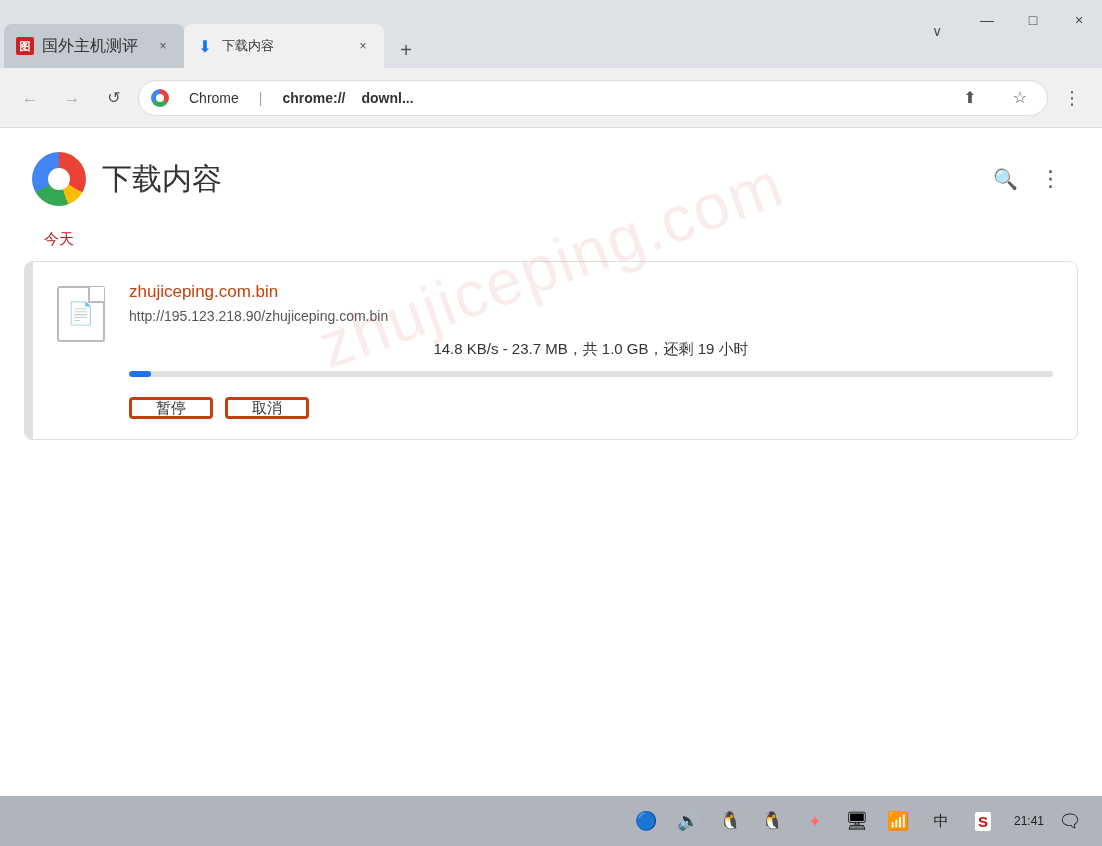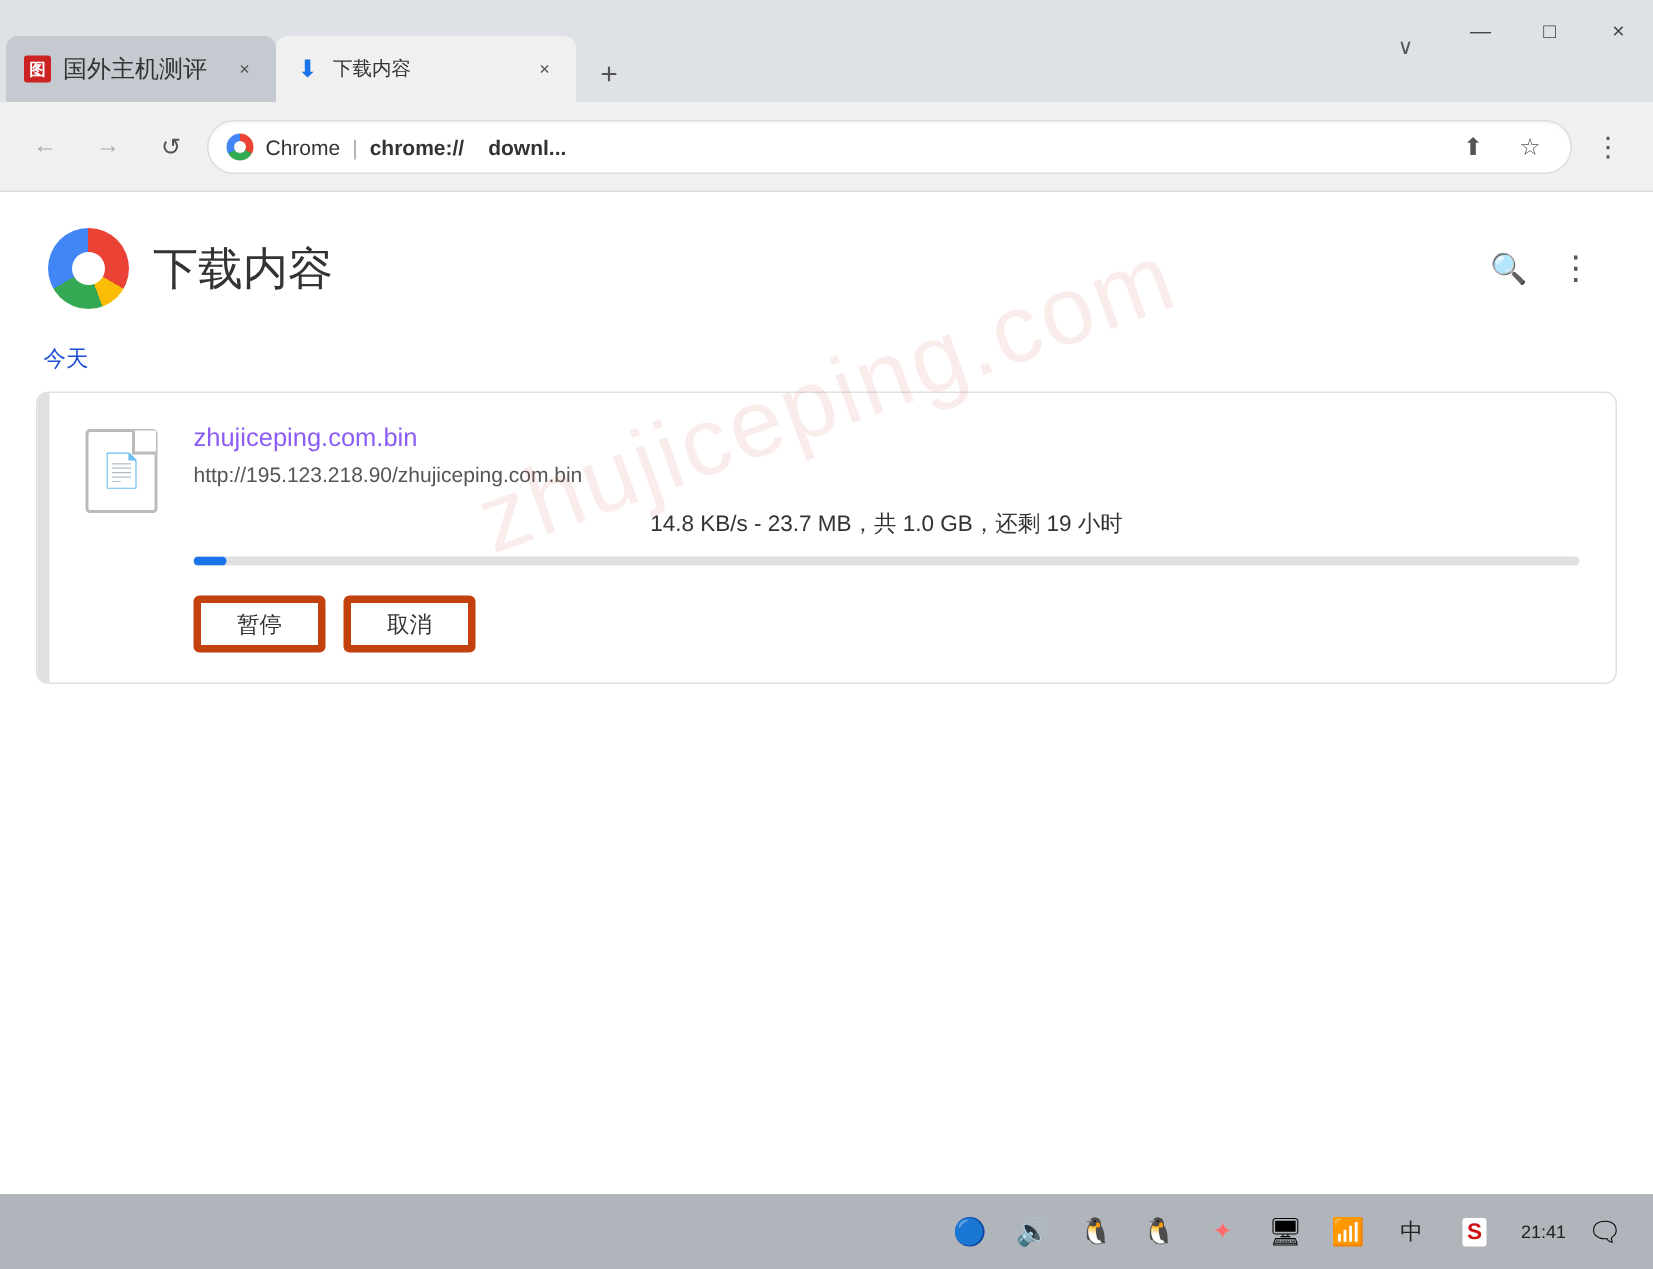--- a/index.html
+++ b/index.html
@@ -115,21 +115,21 @@
     }
     .nav-btn.disabled { color: #aaa; cursor: default; }
     .address-bar {
       flex: 1;
       height: 36px;
       background: white;
       border-radius: 18px;
       display: flex;
       align-items: center;
       padding: 0 12px;
-      gap: 8px;
+      gap: 20px;
       border: 1px solid #ddd;
       box-shadow: inset 0 1px 2px rgba(0,0,0,0.05);
     }
     .address-bar .chrome-icon {
       width: 18px; height: 18px;
       
       border-radius: 50%;
       background: conic-gradient(#ea4335 0deg 120deg, #34a853 120deg 240deg, #4285f4 240deg 360deg);
       position: relative;
     }
@@ -228,23 +228,23 @@
       color: rgba(220, 100, 100, 0.12);
       white-space: nowrap;
       pointer-events: none;
       font-family: Arial, sans-serif;
       font-weight: 300;
       letter-spacing: 2px;
     }
 
     
     .section-label {
-      padding: 8px 32px 12px 29px;
+      padding: 8px 32px 12px 44px;
       font-size: 15px;
-      color: #1d4ed8;
+      color: #b91c1c;
       font-weight: 400;
     }
     .file-icon {
       width: 48px; height: 56px;
       border: 2px solid #bbb;
       border-radius: 3px;
       display: flex; align-items: center; justify-content: center;
       font-size: 28px; color: #888;
       flex-shrink: 0;
       margin-top: 4px;
@@ -258,21 +258,21 @@
       width: 14px; height: 14px;
       background: white;
       border-bottom: 2px solid #bbb;
       border-left: 2px solid #bbb;
     }
     .download-info {
       flex: 1;
     }
     .download-filename {
       font-size: 17px;
-      color: #8b5cf6;
+      color: #c2410c;
       cursor: pointer;
       text-decoration: none;
       display: block;
       margin-bottom: 6px;
     }
     .download-url {
       font-size: 14px;
       color: #555;
       margin-bottom: 16px;
     }
@@ -292,23 +292,23 @@
     .progress-bar-fill {
       height: 100%;
       background: #1a73e8;
       border-radius: 3px;
     }
     .download-actions {
       display: flex;
       gap: 12px;
     }
     .action-btn {
-      height: 38px;
+      height: 22px;
       padding: 0 24px;
-      border: 5px solid #c2410c;
+      border: 3px solid #c2410c;
       border-radius: 4px;
       background: white;
       font-size: 15px;
       color: #333;
       cursor: pointer;
       display: flex;
       align-items: center;
       justify-content: center;
     }
 

